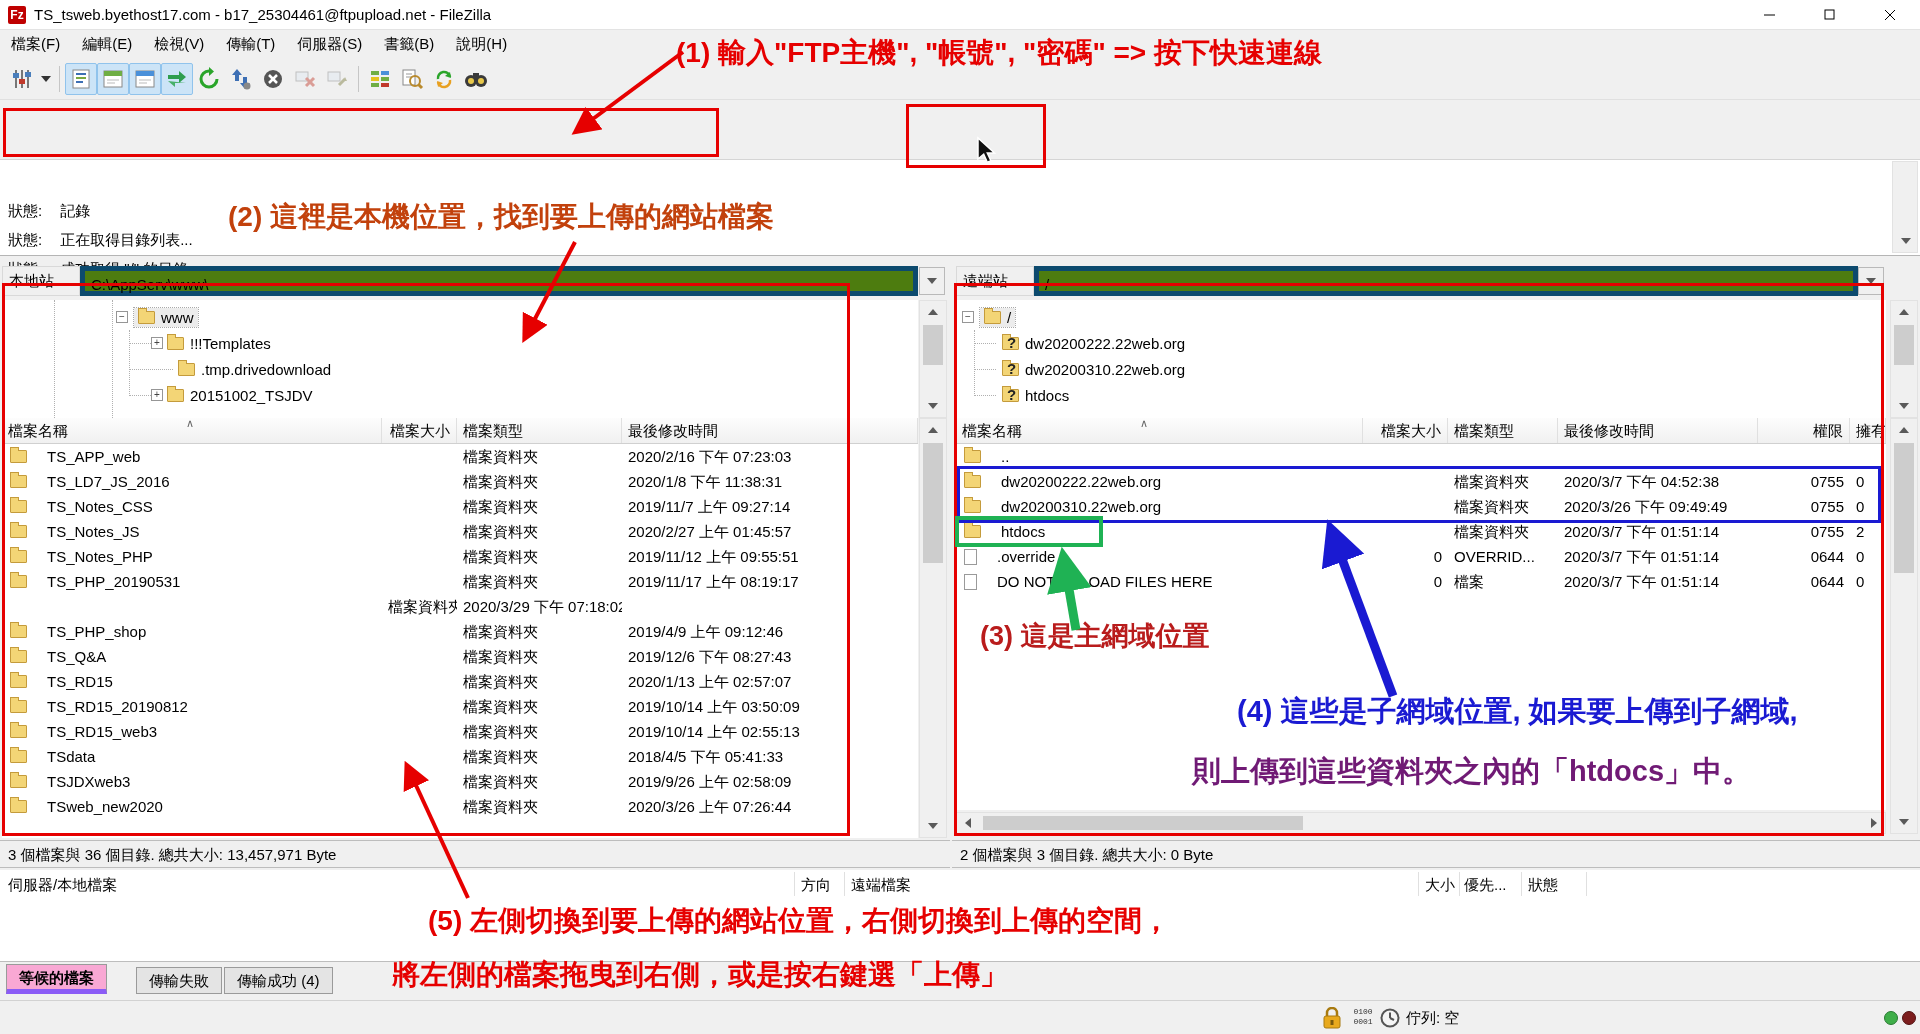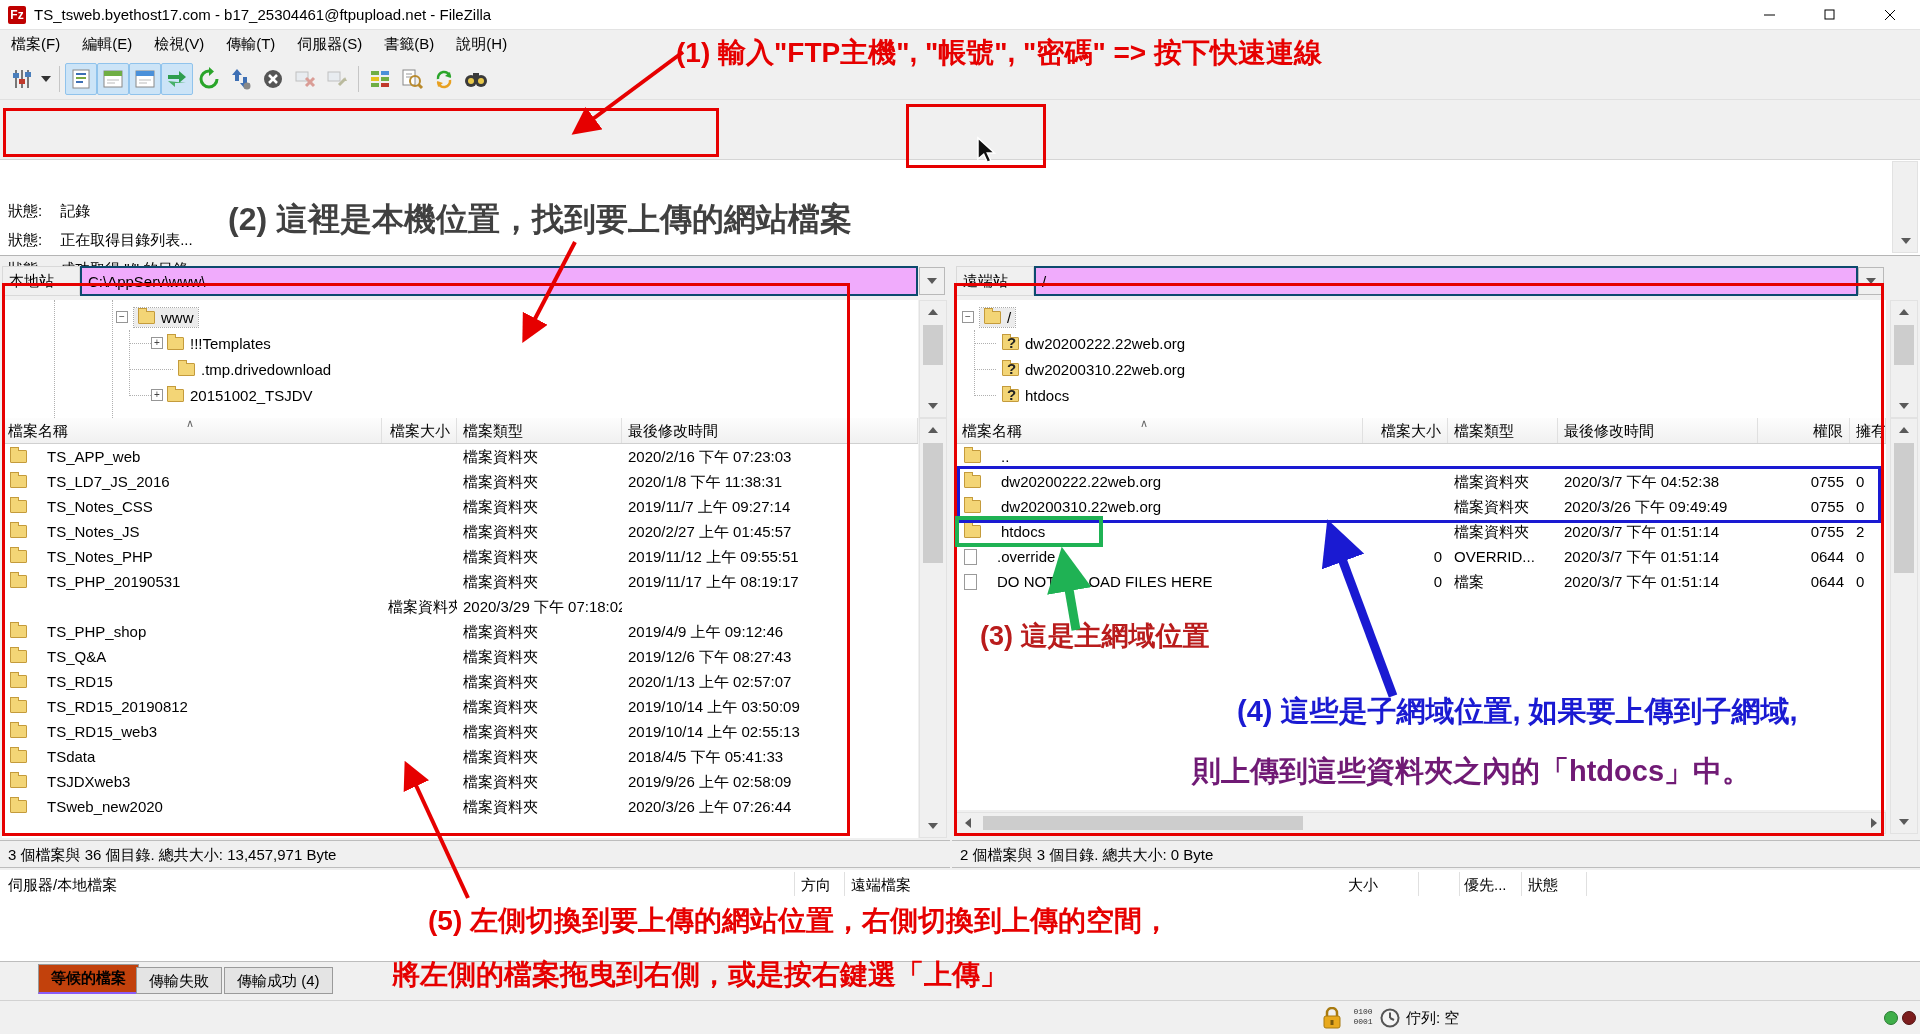--- a/index.html
+++ b/index.html
@@ -46,22 +46,22 @@
 
   
   .logarea { position:absolute; left:0; top:160px; width:1920px; height:96px; background:#fff;
              border-bottom:1px solid #b5b5b5; }
   .log-line { position:absolute; left:8px; height:26px; line-height:26px; }
   .log-label { display:inline-block; width:48px;margin-top:36px; }
 
   
   .pathbar-label { position:absolute; top:266px; height:30px; line-height:28px; padding:0 6px;
                    background:#f0f0f0; border:1px solid #d9d9d9; }
-  .pathbar-combo { position:absolute; top:266px; height:30px; line-height:28px; background:#f0abfc;
-                   border:2px solid #0c4a6e; padding:0 6px; }
+  .pathbar-combo { position:absolute; top:266px; height:30px; line-height:28px; background:#4d7c0f;
+                   border:5px solid #0c4a6e; padding:0 6px; }
   .combo-drop { position:absolute; top:267px; width:26px; height:28px; background:#f0f0f0;
                 border:1px solid #b9b9b9; display:flex; align-items:center; justify-content:center; }
 
   .tree { position:absolute; top:300px; height:118px; background:#fff; overflow:hidden; }
   .tree-row { position:absolute; height:26px; display:flex; align-items:center; }
   .exp { width:12px; height:12px; border:1px solid #969696; background:#fff; font-size:10px;
          line-height:10px; text-align:center; color:#444; flex:0 0 auto; }
   .tsel { background:#ececec; outline:1px dotted #aaa; padding:1px 4px; display:flex; align-items:center; gap:6px; }
   .tplain { padding:1px 4px; display:flex; align-items:center; gap:6px; }
   .dot-v { position:absolute; border-left:1px dotted #b0b0b0; width:0; }
@@ -105,21 +105,21 @@
 
   
   .queue { position:absolute; left:0; top:870px; width:1920px; height:92px; background:#fff;
            border-bottom:1px solid #bdbdbd; }
   .q-h { position:absolute; top:3px; height:24px; line-height:24px; }
   .q-div { position:absolute; top:2px; width:1px; height:24px; background:#e0e0e0; }
 
   
   .tabsrow { position:absolute; left:0; top:962px; width:1920px; height:38px; background:#f0f0f0; }
   .tab { position:absolute; line-height:26px; padding:0 12px; border:1px solid #9a9a9a; background:#e4e4e4; }
-  .tab.active { background:#c2410c; border-bottom:2px solid #8b5cf6; font-weight:bold;margin-left:32px; }
+  .tab.active { background:#f9a8d4; border-bottom:5px solid #8b5cf6; font-weight:bold; }
 
   
   .statusbar { position:absolute; left:0; top:1000px; width:1920px; height:34px; background:#f0f0f0;
                border-top:1px solid #d2d2d2; }
   .bin-box { position:absolute; left:1348px; top:6px; width:30px; height:22px; font-family:"Liberation Mono",monospace;
              font-size:8px; line-height:10px; color:#333; text-align:center; }
   .led { position:absolute; top:10px; width:14px; height:14px; border-radius:50%; }
 
   
   .ann { position:absolute; font-weight:bold; white-space:nowrap; }
@@ -669,21 +669,21 @@
 <div class="cnt" style="left:0; width:950px;">3 個檔案與 36 個目錄. 總共大小: 13,457,971 Byte</div>
 <div class="cnt" style="left:952px; width:968px;">2 個檔案與 3 個目錄. 總共大小: 0 Byte</div>
 
 <div class="queue">
   <div class="q-h" style="left:8px;">伺服器/本地檔案</div>
   <div class="q-div" style="left:794px;"></div>
   <div class="q-h" style="left:801px;">方向</div>
   <div class="q-div" style="left:844px;"></div>
   <div class="q-h" style="left:851px;">遠端檔案</div>
   <div class="q-div" style="left:1418px;"></div>
-  <div class="q-h" style="left:1348px; width:30px; text-align:left;">大小</div>
+  <div class="q-h" style="left:1425px; width:30px; text-align:left;">大小</div>
   <div class="q-div" style="left:1459px;"></div>
   <div class="q-h" style="left:1464px;">優先...</div>
   <div class="q-div" style="left:1521px;"></div>
   <div class="q-h" style="left:1528px;">狀態</div>
   <div class="q-div" style="left:1586px;"></div>
 </div>
 
 <div class="tabsrow">
   <div class="tab active" style="left:6px; top:2px; height:30px;">等候的檔案</div>
   <div class="tab" style="left:136px; top:5px; height:27px;">傳輸失敗</div>
@@ -711,21 +711,21 @@
 </div>
 
 <div class="redbox" style="left:3px; top:108px; width:716px; height:49px;"></div>
 <div class="redbox" style="left:906px; top:104px; width:140px; height:64px;"></div>
 <div class="redbox" style="left:2px; top:283px; width:848px; height:553px;"></div>
 <div class="redbox" style="left:954px; top:283px; width:930px; height:553px;"></div>
 <div class="bluebox" style="left:957px; top:466px; width:924px; height:57px;"></div>
 <div class="greenbox" style="left:955px; top:516px; width:148px; height:31px;"></div>
 
 <div class="ann" style="left:676px; top:34px; font-size:28px; color:#e60000;">(1) 輸入"FTP主機", "帳號", "密碼" =&gt; 按下快速連線</div>
-<div class="ann" style="left:228px; top:198px; font-size:32px; color:#404040;">(2) 這裡是本機位置，找到要上傳的網站檔案</div>
+<div class="ann" style="left:228px; top:198px; font-size:28px; color:#c2410c;">(2) 這裡是本機位置，找到要上傳的網站檔案</div>
 <div class="ann" style="left:980px; top:618px; font-size:27px; color:#b91c1c;">(3) 這是主網域位置</div>
 <div class="ann" style="left:1237px; top:692px; font-size:29px; color:#1a1ad2;">(4) 這些是子網域位置, 如果要上傳到子網域,</div>
 <div class="ann" style="left:1192px; top:752px; font-size:29px; color:#701a75;">則上傳到這些資料夾之內的「htdocs」中。</div>
 <div class="ann" style="left:428px; top:902px; font-size:28px; color:#e60000;">(5) 左側切換到要上傳的網站位置，右側切換到上傳的空間，</div>
 <div class="ann" style="left:392px; top:956px; font-size:28px; color:#e60000;">將左側的檔案拖曳到右側，或是按右鍵選「上傳」</div>
 
 <svg id="overlay">
   <defs>
     <marker id="mr" markerWidth="7" markerHeight="7" refX="5" refY="3.5" orient="auto">
         <polygon points="0,0 7,3.5 0,7" fill="#e60000"></polygon>

